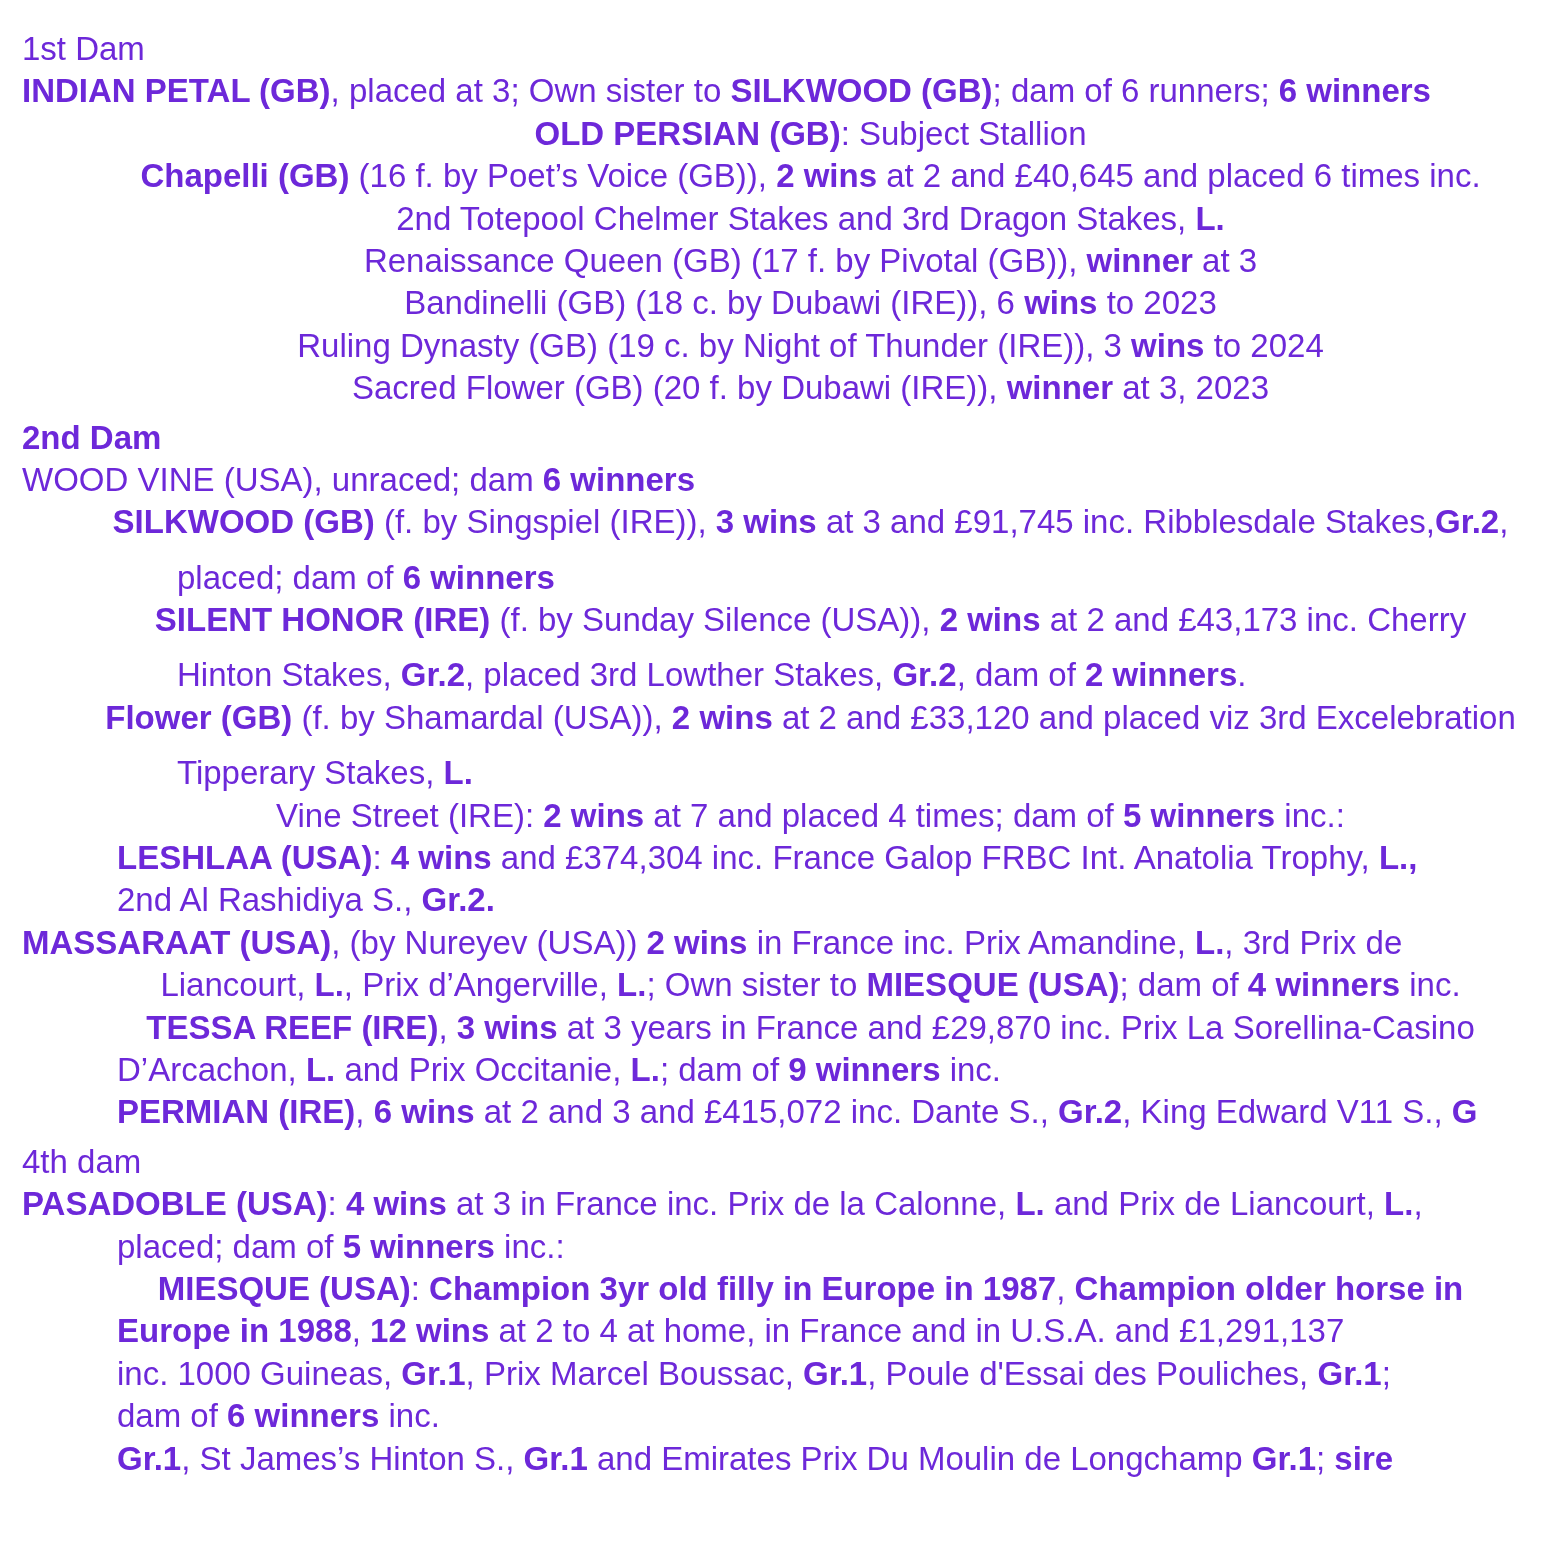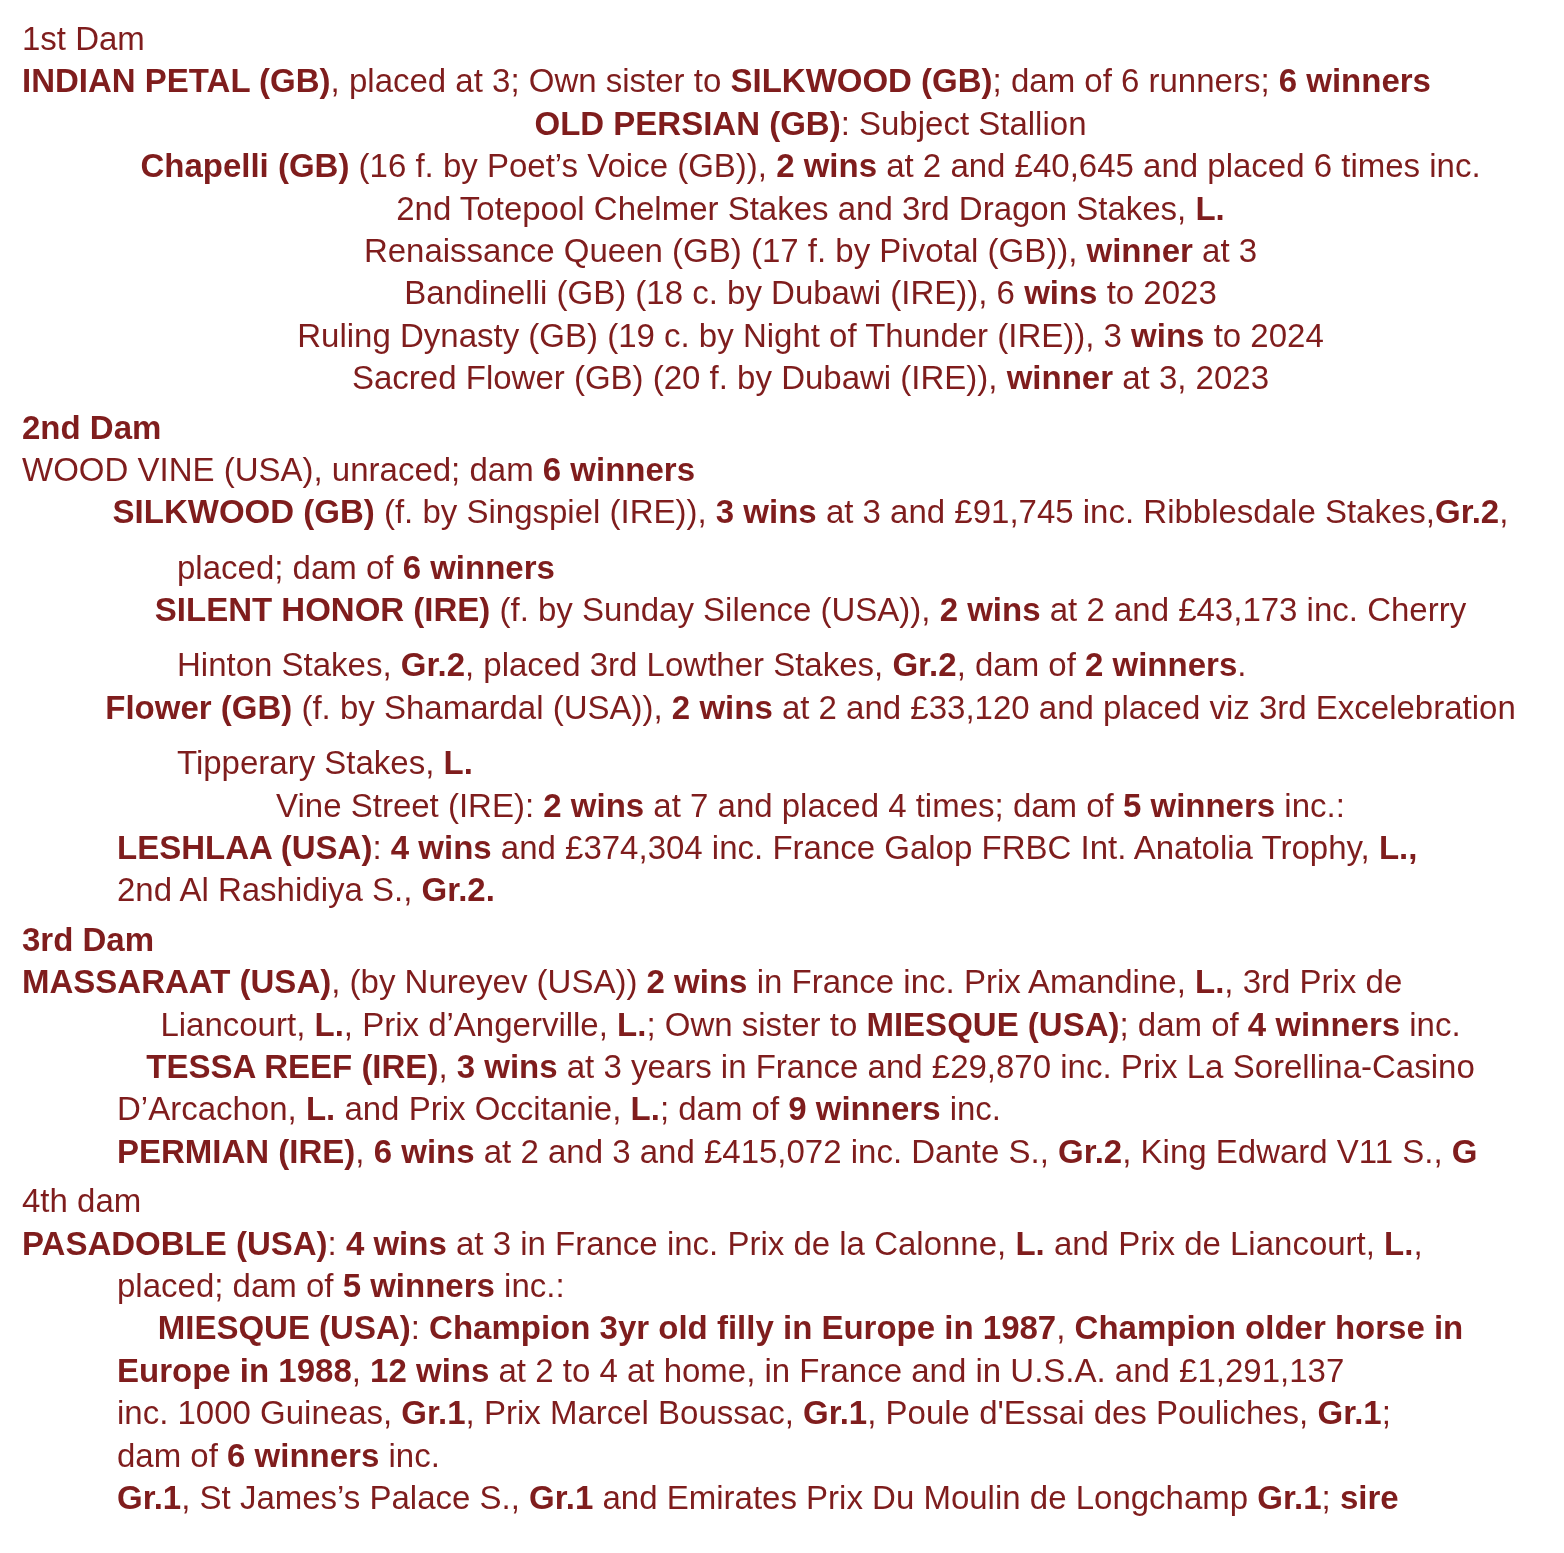--- a/index.html
+++ b/index.html
@@ -7,24 +7,24 @@
     padding: 0;
     background: #ffffff;
     width: 1564px;
     height: 1553px;
     overflow: hidden;
   }
   .page {
     width: 1564px;
     height: 1553px;
     box-sizing: border-box;
-    padding-top: 11px;
+    padding-top: 21px;
     font-family: "Liberation Sans", sans-serif;
     font-size: 33px;
-    color: #7f1d1d;
+    color: #6d28d9;
     overflow: hidden;
   }
   .line {
     white-space: pre;
     line-height: 42.4px;
     height: 42.4px;
   }
   .indent-0 { padding-left: 22px; }
   .indent-1 { padding-left: 57px; text-align: center; }
   .indent-2 { padding-left: 117px; }
@@ -49,27 +49,26 @@
     <div class="line indent-0"><span>WOOD VINE (USA), unraced; dam </span><span class="b">6 winners</span></div>
     <div class="line indent-1"><span class="b">SILKWOOD (GB)</span><span> (f. by Singspiel (IRE)), </span><span class="b">3 wins</span><span> at 3 and £91,745 inc. Ribblesdale Stakes,</span><span class="b">Gr.2</span><span>,</span></div>
     <div class="line indent-3"><span>placed; dam of </span><span class="b">6 winners</span></div>
     <div class="line indent-1"><span class="b">SILENT HONOR (IRE)</span><span> (f. by Sunday Silence (USA)), </span><span class="b">2 wins</span><span> at 2 and £43,173 inc. Cherry</span></div>
     <div class="line indent-3"><span>Hinton Stakes, </span><span class="b">Gr.2</span><span>, placed 3rd Lowther Stakes, </span><span class="b">Gr.2</span><span>, dam of </span><span class="b">2 winners</span><span>.</span></div>
     <div class="line indent-1"><span class="b">Flower (GB)</span><span> (f. by Shamardal (USA)), </span><span class="b">2 wins</span><span> at 2 and £33,120 and placed viz 3rd Excelebration</span></div>
     <div class="line indent-3"><span>Tipperary Stakes, </span><span class="b">L.</span></div>
     <div class="line indent-1"><span>Vine Street (IRE): </span><span class="b">2 wins</span><span> at 7 and placed 4 times; dam of </span><span class="b">5 winners</span><span> inc.:</span></div>
     <div class="line indent-2"><span class="b">LESHLAA (USA)</span><span>: </span><span class="b">4 wins</span><span> and £374,304 inc. France Galop FRBC Int. Anatolia Trophy, </span><span class="b">L.,</span></div>
     <div class="line indent-2"><span>2nd Al Rashidiya S., </span><span class="b">Gr.2.</span></div>
-    <div class="line indent-0 section-heading"><span class="b">3rd Dam</span></div>
     <div class="line indent-0"><span class="b">MASSARAAT (USA)</span><span>, (by Nureyev (USA)) </span><span class="b">2 wins</span><span> in France inc. Prix Amandine, </span><span class="b">L.</span><span>, 3rd Prix de</span></div>
     <div class="line indent-1"><span>Liancourt, </span><span class="b">L.</span><span>, Prix d’Angerville, </span><span class="b">L.</span><span>; Own sister to </span><span class="b">MIESQUE (USA)</span><span>; dam of </span><span class="b">4 winners</span><span> inc.</span></div>
     <div class="line indent-1"><span class="b">TESSA REEF (IRE)</span><span>, </span><span class="b">3 wins</span><span> at 3 years in France and £29,870 inc. Prix La Sorellina-Casino</span></div>
     <div class="line indent-2"><span>D’Arcachon, </span><span class="b">L.</span><span> and Prix Occitanie, </span><span class="b">L.</span><span>; dam of </span><span class="b">9 winners</span><span> inc.</span></div>
     <div class="line indent-2"><span class="b">PERMIAN (IRE)</span><span>, </span><span class="b">6 wins</span><span> at 2 and 3 and £415,072 inc. Dante S., </span><span class="b">Gr.2</span><span>, King Edward V11 S., </span><span class="b">G</span></div>
     <div class="line indent-0 section-heading"><span>4th dam</span></div>
     <div class="line indent-0"><span class="b">PASADOBLE (USA)</span><span>: </span><span class="b">4 wins</span><span> at 3 in France inc. Prix de la Calonne, </span><span class="b">L.</span><span> and Prix de Liancourt, </span><span class="b">L.</span><span>,</span></div>
     <div class="line indent-2"><span>placed; dam of </span><span class="b">5 winners</span><span> inc.:</span></div>
     <div class="line indent-1"><span class="b">MIESQUE (USA)</span><span>: </span><span class="b">Champion 3yr old filly in Europe in 1987</span><span>, </span><span class="b">Champion older horse in</span></div>
     <div class="line indent-2"><span class="b">Europe in 1988</span><span>, </span><span class="b">12 wins</span><span> at 2 to 4 at home, in France and in U.S.A. and £1,291,137</span></div>
     <div class="line indent-2"><span>inc. 1000 Guineas, </span><span class="b">Gr.1</span><span>, Prix Marcel Boussac, </span><span class="b">Gr.1</span><span>, Poule d'Essai des Pouliches, </span><span class="b">Gr.1</span><span>;</span></div>
     <div class="line indent-2"><span>dam of </span><span class="b">6 winners</span><span> inc.</span></div>
-    <div class="line indent-2"><span class="b">Gr.1</span><span>, St James’s Palace S., </span><span class="b">Gr.1</span><span> and Emirates Prix Du Moulin de Longchamp </span><span class="b">Gr.1</span><span>; </span><span class="b">sire</span></div>
+    <div class="line indent-2"><span class="b">Gr.1</span><span>, St James’s Hinton S., </span><span class="b">Gr.1</span><span> and Emirates Prix Du Moulin de Longchamp </span><span class="b">Gr.1</span><span>; </span><span class="b">sire</span></div>
   </main>
 
 </body></html>

